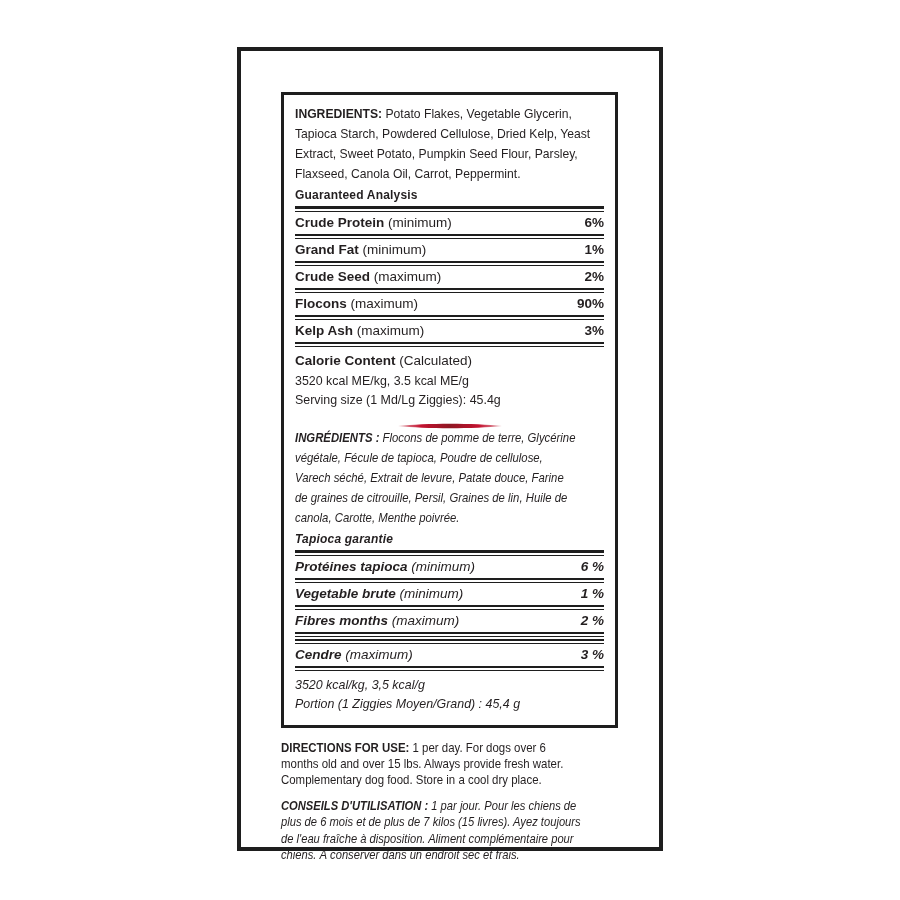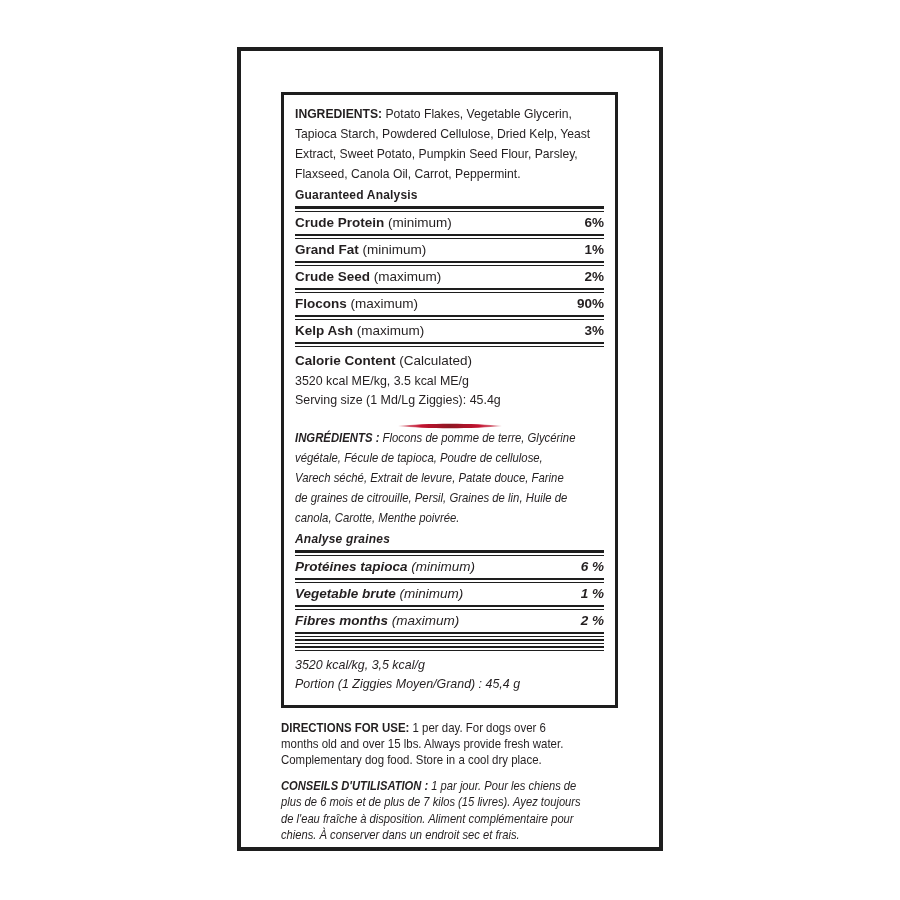--- a/index.html
+++ b/index.html
@@ -114,21 +114,21 @@
       </svg>
     </div>
 
     <p class="par fr"><span class="b">INGRÉDIENTS :</span><span> Flocons de pomme de terre, Glycérine
 végétale, Fécule de tapioca, Poudre de cellulose,
 Varech séché, Extrait de levure, Patate douce, Farine
 de graines de citrouille, Persil, Graines de lin, Huile de
 canola, Carotte, Menthe poivrée.</span></p>
 
     <div class="fr">
-      <div class="ga-title fr">Analyse graines</div>
+      <div class="ga-title fr">Tapioca garantie</div>
       <div class="rule head"></div>
 
       <div class="ga-row">
         <span><span class="b">Protéines tapioca</span><span class="qual"> (minimum)</span></span>
         <span class="val">6 %</span>
       </div>
       <div class="rule"></div>
 
       <div class="ga-row">
         <span><span class="b">Vegetable brute</span><span class="qual"> (minimum)</span></span>
@@ -137,20 +137,24 @@
       <div class="rule"></div>
 
       <div class="ga-row">
         <span><span class="b">Fibres months</span><span class="qual"> (maximum)</span></span>
         <span class="val">2 %</span>
       </div>
       <div class="rule"></div>
 
       <div class="rule"></div>
 
+      <div class="ga-row">
+        <span><span class="b">Cendre</span><span class="qual"> (maximum)</span></span>
+        <span class="val">3 %</span>
+      </div>
       <div class="rule"></div>
     </div>
 
     <div class="cal-block fr">
       <div class="pre">3520 kcal/kg, 3,5 kcal/g
 Portion (1 Ziggies Moyen/Grand) : 45,4 g</div>
     </div>
 
   </div>
 

